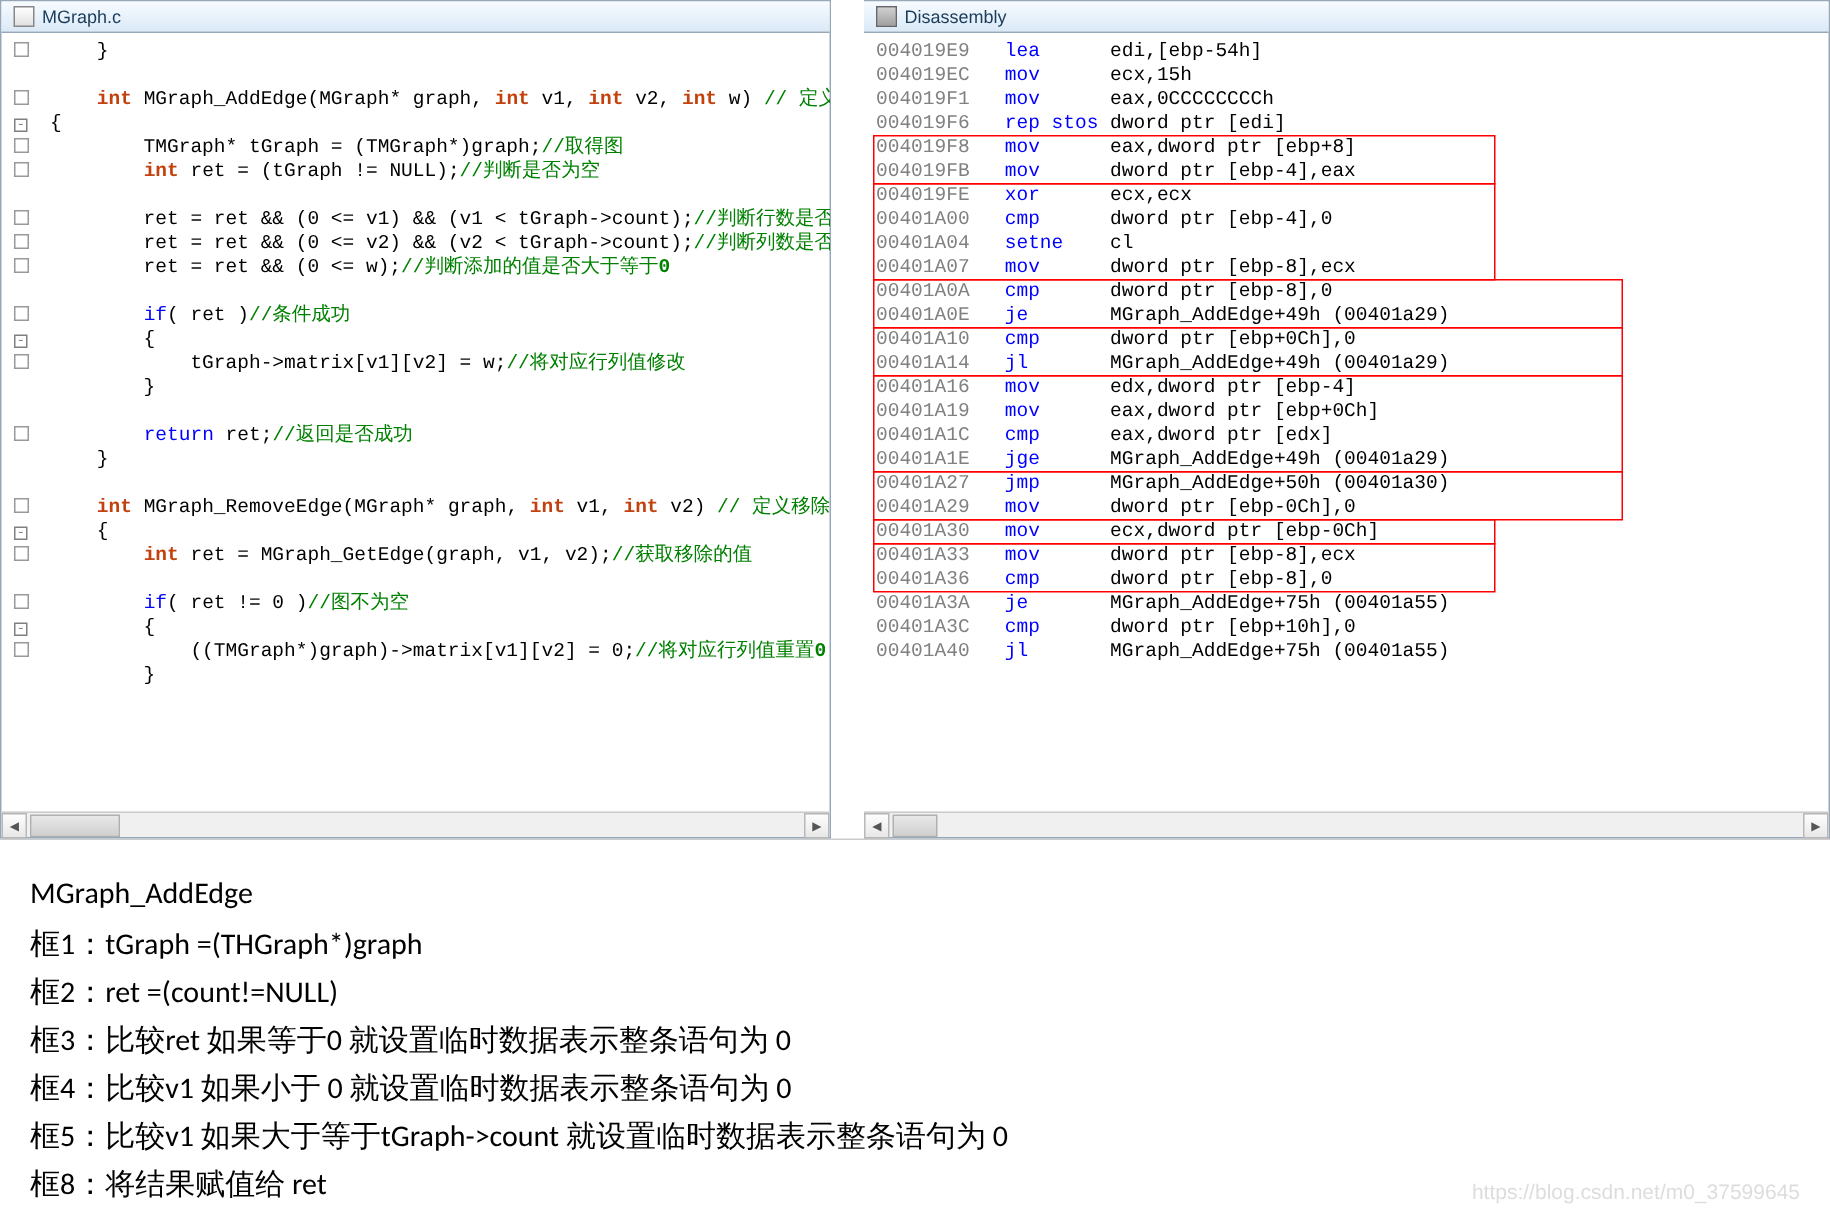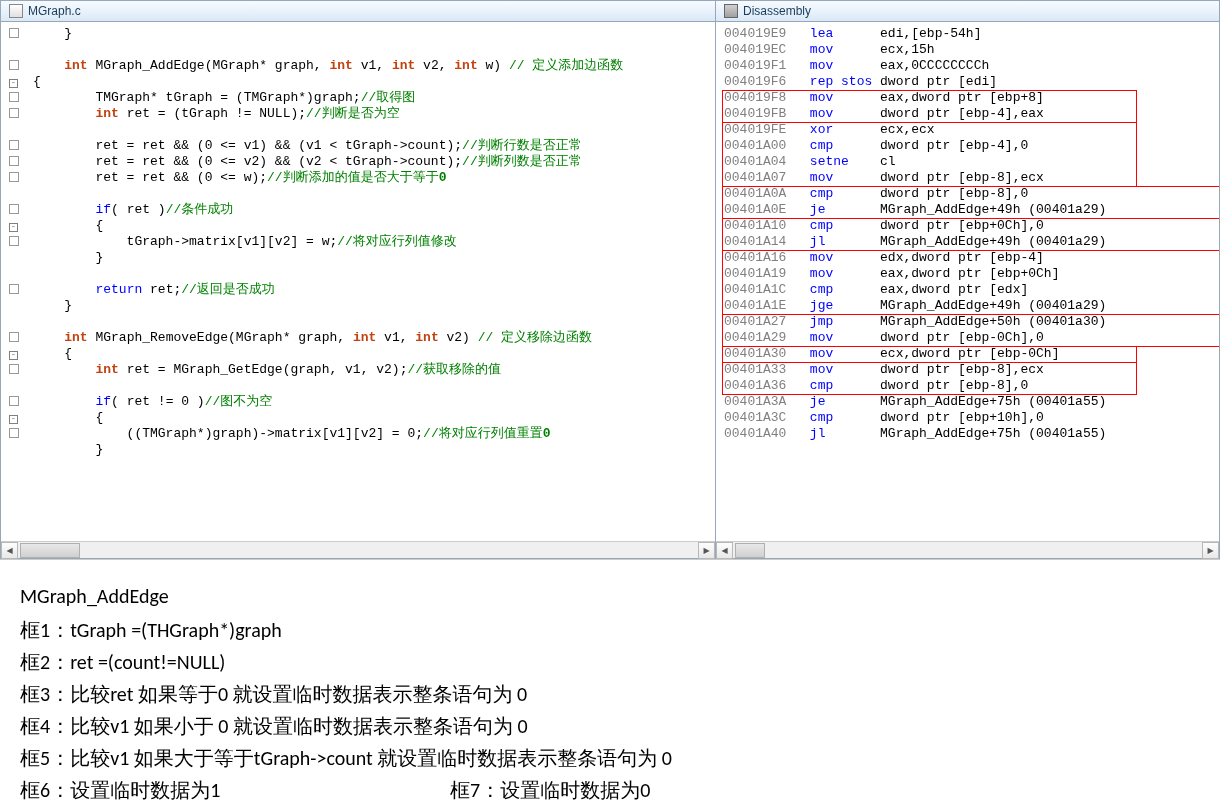--- a/index.html
+++ b/index.html
@@ -1,19 +1,19 @@
 <!DOCTYPE html>
 <html><head>
 <meta charset="utf-8">
 <style>
 * { margin: 0; padding: 0; box-sizing: border-box; }
 body { font-family: "Microsoft YaHei", sans-serif; font-size: 12px; background: #fff; width: 1220px; }
 .ide-container { display: flex; height: 560px; border-bottom: 1px solid #ccc; }
-.left-pane { width: 716px; border: 1px solid #96a8b8; display: flex; flex-direction: column; background: #fff; }
-.right-pane { flex: 1; border: 1px solid #96a8b8; border-left: none; display: flex; flex-direction: column; background: #fff; margin-left: 0; }
+.left-pane { width: 554px; border: 1px solid #96a8b8; display: flex; flex-direction: column; background: #fff; }
+.right-pane { flex: 1; border: 1px solid #96a8b8; border-left: none; display: flex; flex-direction: column; background: #fff; margin-left: 22px; }
 .title-bar { background: linear-gradient(#f7fbff, #dae9f7); border-bottom: 1px solid #96a8b8; padding: 3px 8px; font-size: 12px; color: #1a3c5a; display: flex; align-items: center; gap: 5px; }
 .file-icon { width: 14px; height: 14px; background: linear-gradient(#fff, #e0e0e0); border: 1px solid #888; display: inline-block; }
 .disasm-icon { width: 14px; height: 14px; background: linear-gradient(#d0d0d0, #a0a0a0); border: 1px solid #666; display: inline-block; }
 .code-body { flex: 1; padding: 4px 2px; font-family: "Courier New", monospace; font-size: 13px; line-height: 16px; white-space: pre; overflow: auto; position: relative; }
 .code-line { position: relative; padding-left: 30px; }
 .marker-col { position: absolute; left: 0; width: 24px; height: 16px; }
 .line-marker { width: 10px; height: 10px; background: #fff; border: 1px solid #999; margin: 2px 0 0 6px; }
 .collapse-marker { width: 9px; height: 9px; border: 1px solid #808080; display: inline-block; text-align: center; line-height: 7px; font-size: 9px; color: #808080; margin: 3px 0 0 6px; background: #fff; }
 .kw { color: #0000ff; font-weight: normal; }
 .ty { color: #c2410c; font-weight: bold; }
@@ -114,21 +114,17 @@
       <div class="explain-row">
         <div class="explain-cell">框3：比较ret 如果等于0 就设置临时数据表示整条语句为 0</div>
       </div>
       <div class="explain-row">
         <div class="explain-cell">框4：比较v1 如果小于 0 就设置临时数据表示整条语句为 0</div>
       </div>
       <div class="explain-row">
         <div class="explain-cell">框5：比较v1 如果大于等于tGraph-&gt;count 就设置临时数据表示整条语句为 0</div>
       </div>
       <div class="explain-row">
-        <div class="explain-cell" style="width: 430px;">框6：设置临时数据为1</div>
-        <div class="explain-cell">框7：设置临时数据为0</div>
-      </div>
-      <div class="explain-row">
         <div class="explain-cell">框8：将结果赋值给 ret</div>
       </div>
     </div>
   <div class="watermark">https://blog.csdn.net/m0_37599645</div>
 </div>
 
 </body></html>

